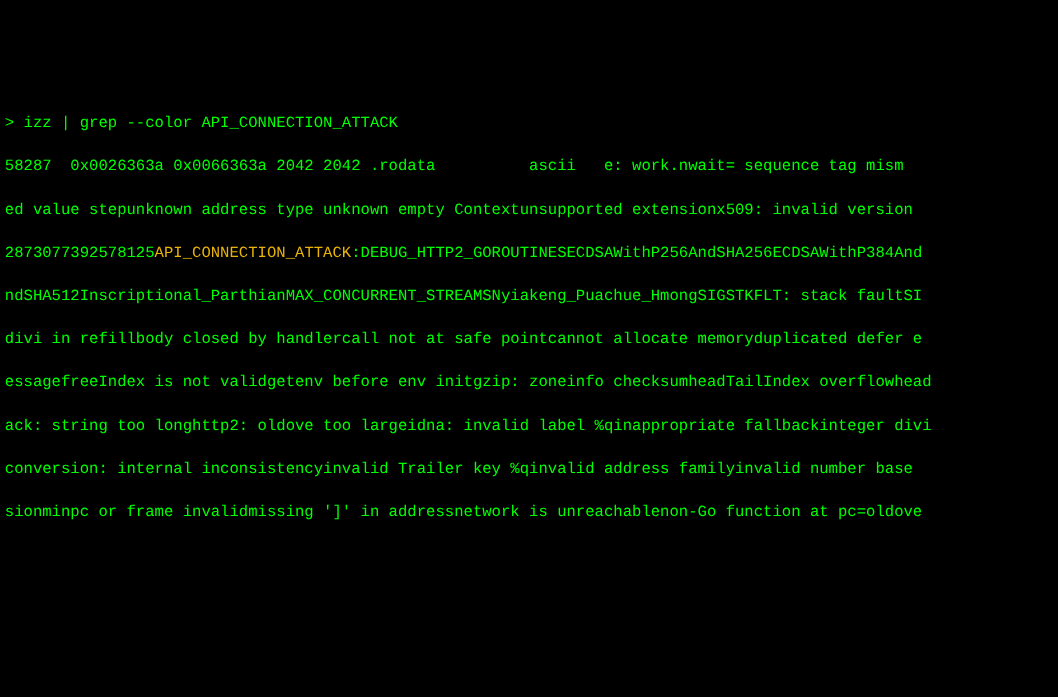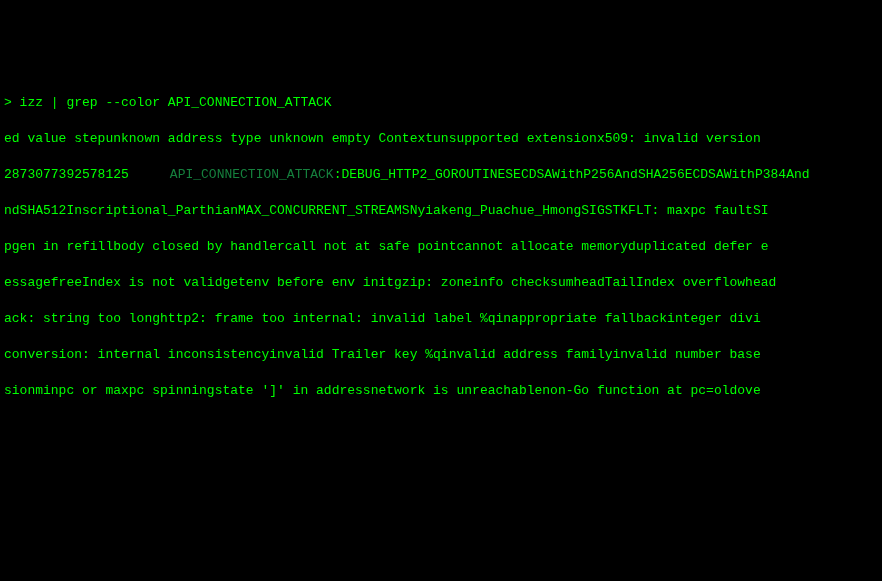--- a/index.html
+++ b/index.html
@@ -9,38 +9,39 @@
     font-family: "Courier New", Courier, monospace;
     font-size: 13px;
     line-height: 18px;
     padding: 4px;
     width: 882px;
     height: 581px;
     overflow: hidden;
     white-space: pre;
   }
   .green { color: #00ff00; }
-  .red { color: #15803d; margin-left: 41px; }
+  .red { color: #eab308; }
   .line { display: block; }
 </style>
 </head>
 <body>
 
 
 
 <div>
 <span class="line"><span class="green">&gt; izz | grep --color API_CONNECTION_ATTACK</span></span>
+<span class="line green">58287  0x0026363a 0x0066363a 2042 2042 .rodata          ascii   e: work.nwait= sequence tag mism</span>
 <span class="line green">ed value stepunknown address type unknown empty Contextunsupported extensionx509: invalid version </span>
 <span class="line"><span class="green">2873077392578125</span><span class="red">API_CONNECTION_ATTACK</span><span class="green">:DEBUG_HTTP2_GOROUTINESECDSAWithP256AndSHA256ECDSAWithP384And</span></span>
-<span class="line green">ndSHA512Inscriptional_ParthianMAX_CONCURRENT_STREAMSNyiakeng_Puachue_HmongSIGSTKFLT: maxpc faultSI</span>
-<span class="line green">pgen in refillbody closed by handlercall not at safe pointcannot allocate memoryduplicated defer e</span>
+<span class="line green">ndSHA512Inscriptional_ParthianMAX_CONCURRENT_STREAMSNyiakeng_Puachue_HmongSIGSTKFLT: stack faultSI</span>
+<span class="line green">divi in refillbody closed by handlercall not at safe pointcannot allocate memoryduplicated defer e</span>
 <span class="line green">essagefreeIndex is not validgetenv before env initgzip: zoneinfo checksumheadTailIndex overflowhead</span>
-<span class="line green">ack: string too longhttp2: frame too internal: invalid label %qinappropriate fallbackinteger divi</span>
+<span class="line green">ack: string too longhttp2: oldove too largeidna: invalid label %qinappropriate fallbackinteger divi</span>
 <span class="line green">conversion: internal inconsistencyinvalid Trailer key %qinvalid address familyinvalid number base </span>
-<span class="line green">sionminpc or maxpc spinningstate ']' in addressnetwork is unreachablenon-Go function at pc=oldove</span>
+<span class="line green">sionminpc or frame invalidmissing ']' in addressnetwork is unreachablenon-Go function at pc=oldove</span>
 
 
 
 
 
 
 
 
 
 

